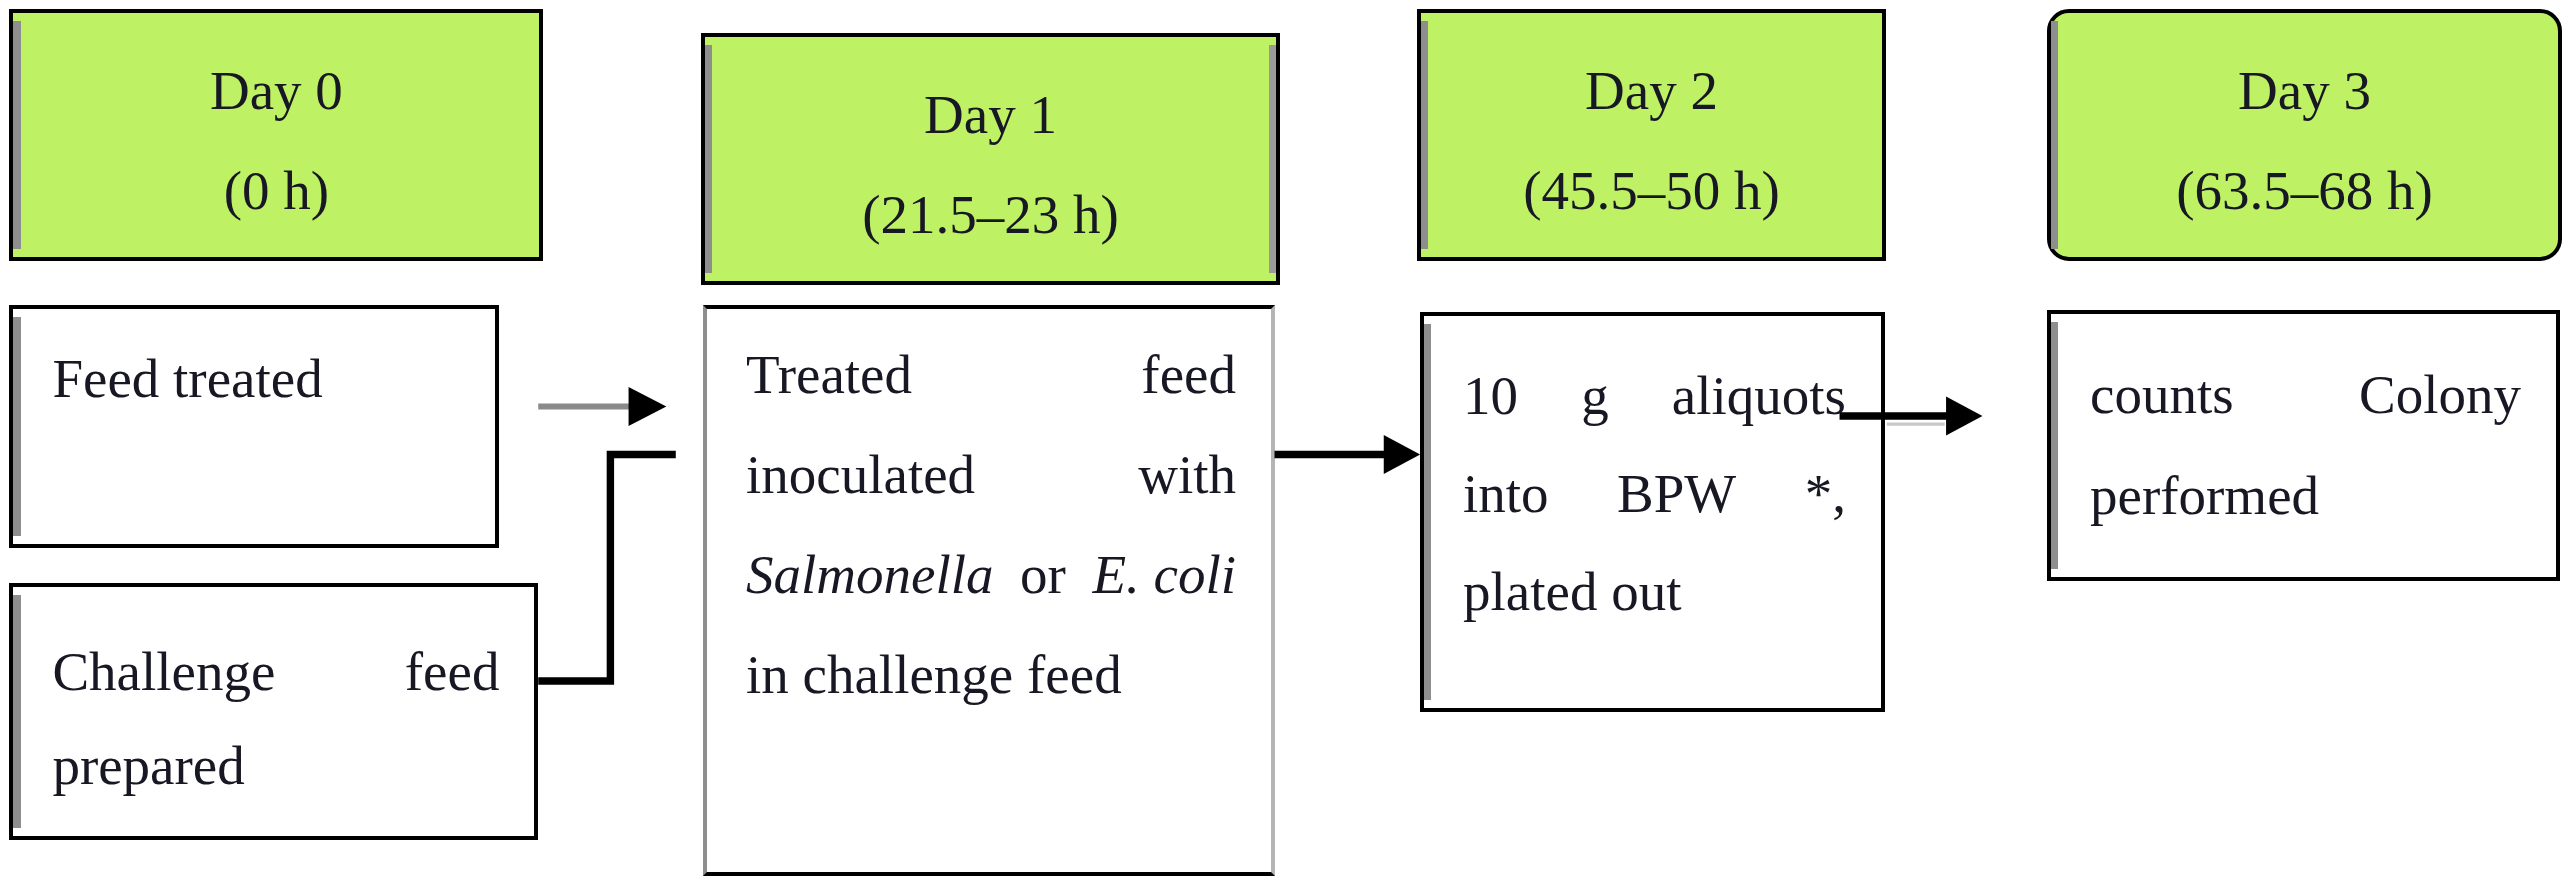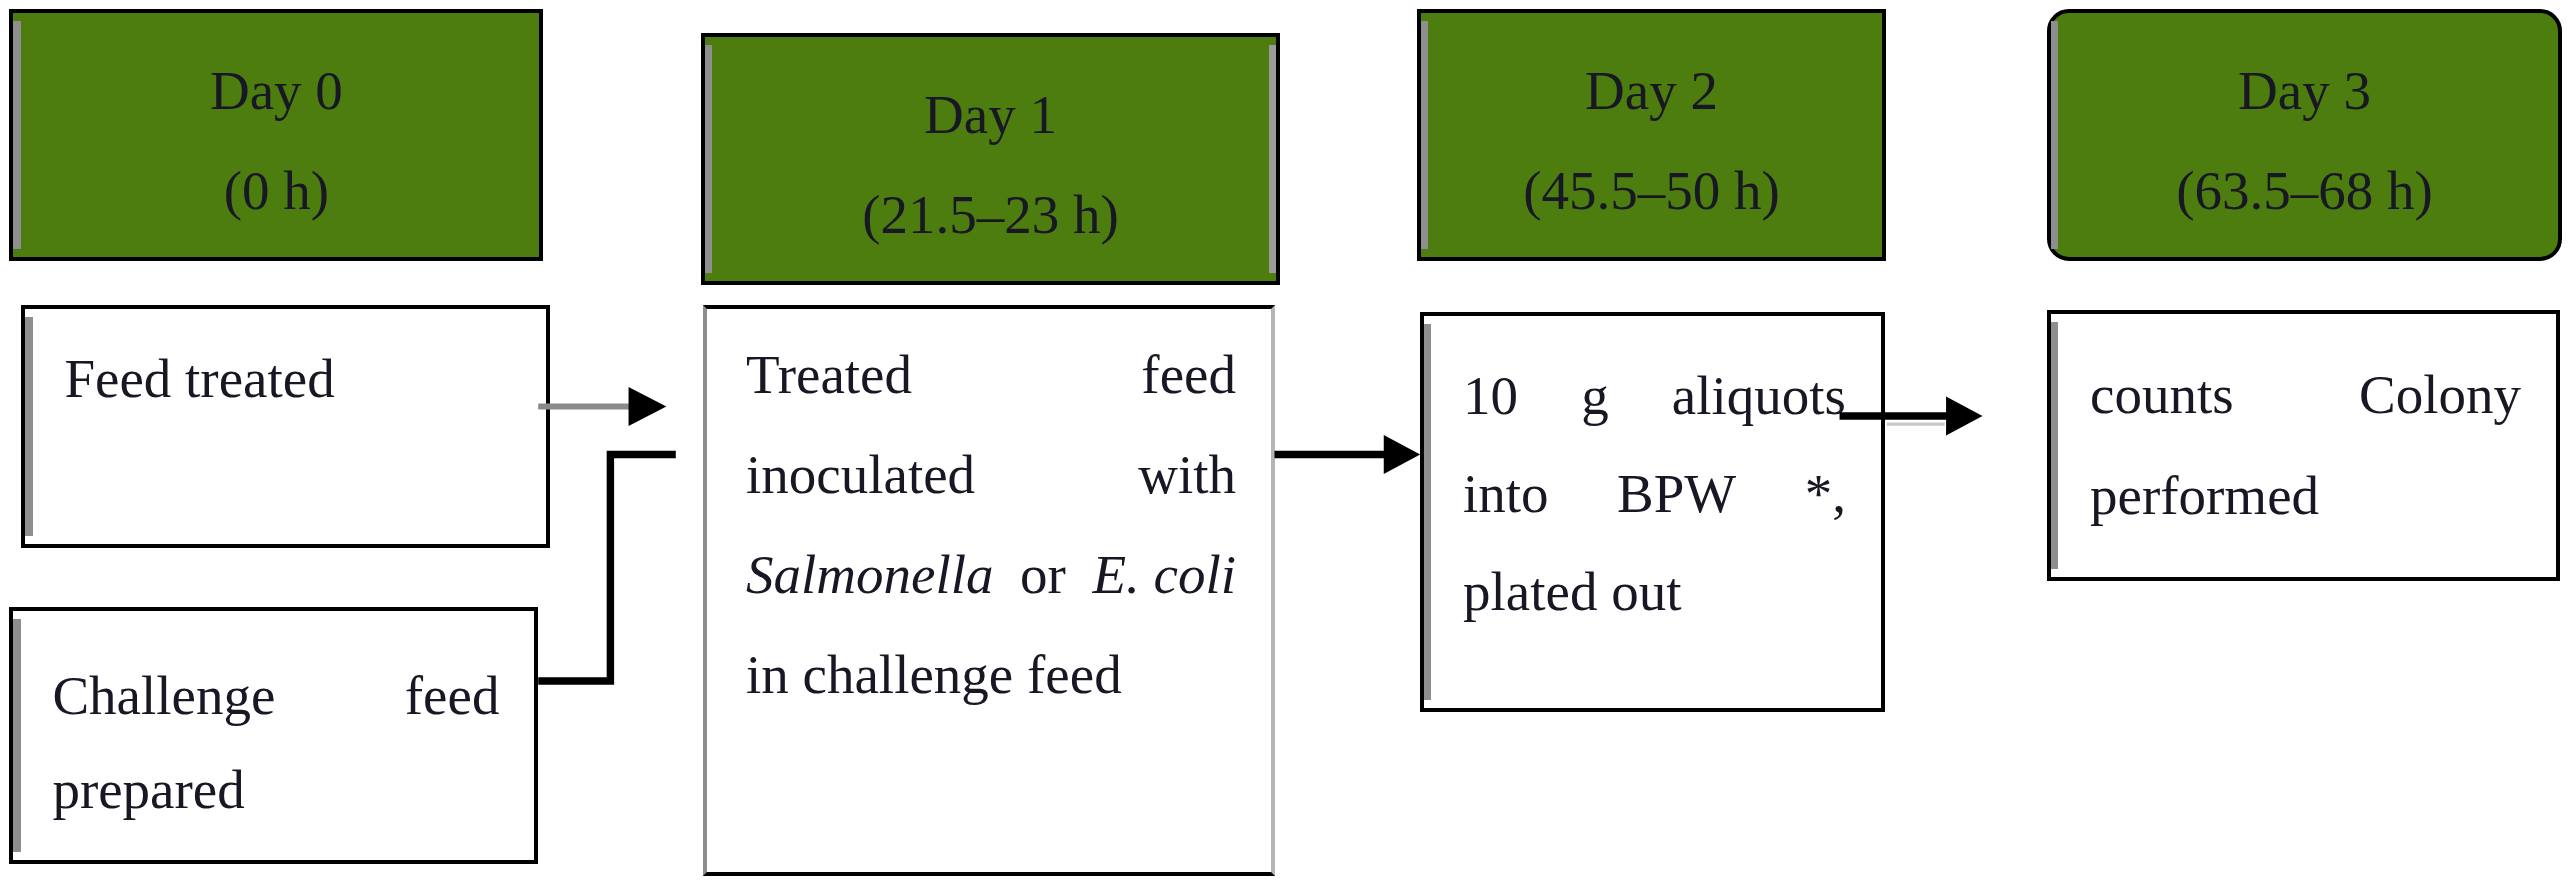--- a/index.html
+++ b/index.html
@@ -28,21 +28,21 @@
     background: #8e8e8e;
   }
   .shadow-right::after {
     content: "";
     position: absolute;
     right: 0; top: 8px; bottom: 8px;
     width: 7.4px;
     background: #9a9a9a;
   }
   .hdr {
-    background: #4d7c0f;
+    background: #bef264;
     text-align: center;
     padding-top: 28px;
   }
   .hdr .hline { line-height: 100px; }
   .body-box { padding-left: 39px; padding-right: 35px; }
   .jline { display: flex; justify-content: space-between; }
   .sline { text-align: left; }
   .feed      { padding-top: 23px; line-height: 94px; }
   .challenge { padding-top: 38px; line-height: 94px; }
   .day1body  { padding-top: 16px; line-height: 100px;
@@ -75,25 +75,25 @@
   <div class="box hdr shadow-left" style="left:1417px; top:9.4px; width:469px; height:252px;">
     <div class="hline">Day 2</div>
     <div class="hline">(45.5–50 h)</div>
   </div>
 
   <div class="box hdr shadow-left" style="left:2047px; top:9.4px; width:515px; height:252px;border-radius:22px;">
     <div class="hline">Day 3</div>
     <div class="hline">(63.5–68 h)</div>
   </div>
 
-  <div class="box body-box feed shadow-left" style="left:9.4px; top:305px; width:529px; height:243px;margin-left:12px;">
+  <div class="box body-box feed shadow-left" style="left:9.4px; top:305px; width:490px; height:243px;">
     <div class="sline">Feed treated</div>
   </div>
 
-  <div class="box body-box challenge shadow-left" style="left:9.4px; top:607px; width:529px; height:257px;">
+  <div class="box body-box challenge shadow-left" style="left:9.4px; top:583px; width:529px; height:257px;">
     <div class="jline">
       <span>Challenge</span>
       <span>feed</span>
     </div>
     <div class="sline">prepared</div>
   </div>
 
   <div class="box body-box day1body" style="left:703px; top:305px; width:572px; height:571px;">
     <div class="jline">
       <span>Treated</span>

